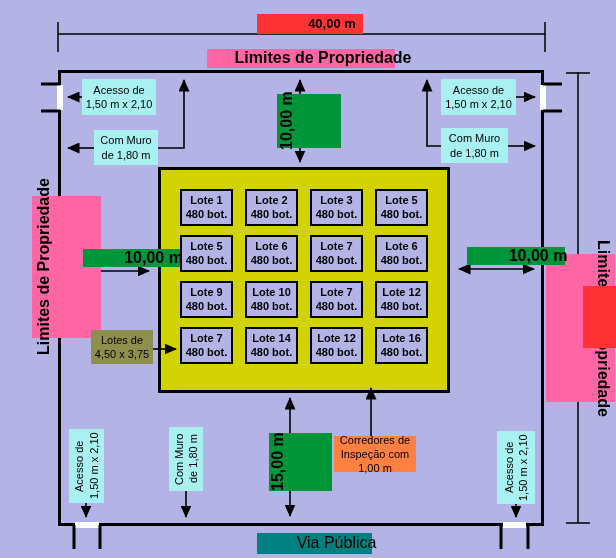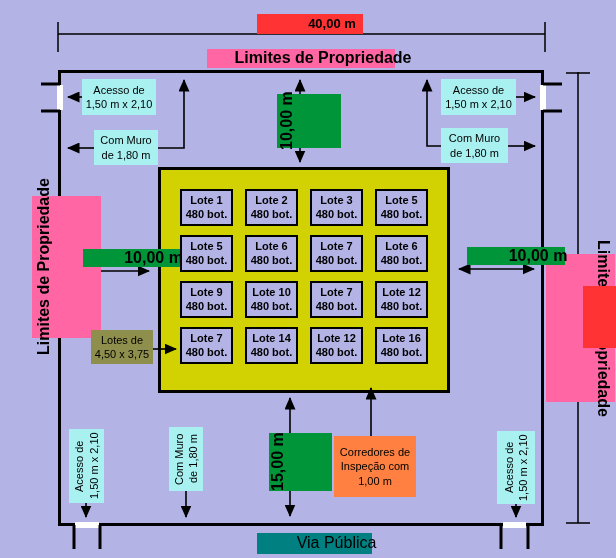--- a/index.html
+++ b/index.html
@@ -262,21 +262,21 @@
   <div class="lbl green bold fs12 nowrap" style="left:467px;top:247px;width:54px;height:18px;">10,00 m</div>
   <div class="lbl green bold fs12 nowrap v-up" style="left:269px;top:433px;width:19px;height:58px;">15,00 m</div>
 
   <div class="lbl olive fs11" style="left:91px;top:330px;width:62px;height:34px;">
     <div>
       <span style="display:block">Lotes de</span>
       <span style="display:block">4,50 x 3,75</span>
     </div>
   </div>
 
-  <div class="lbl orange fs11" style="left:334px;top:436px;width:82px;height:61px;align-items:center;">
+  <div class="lbl orange fs11" style="left:334px;top:436px;width:82px;height:36px;align-items:center;">
     <div>
       <span style="display:block">Corredores de</span>
       <span style="display:block">Inspeção com</span>
       <span style="display:block">1,00 m</span>
     </div>
   </div>
 
   <div class="lbl teal fs12 nowrap" style="left:257px;top:533px;width:71px;height:21px;">Via Pública</div>
 
 </div>

